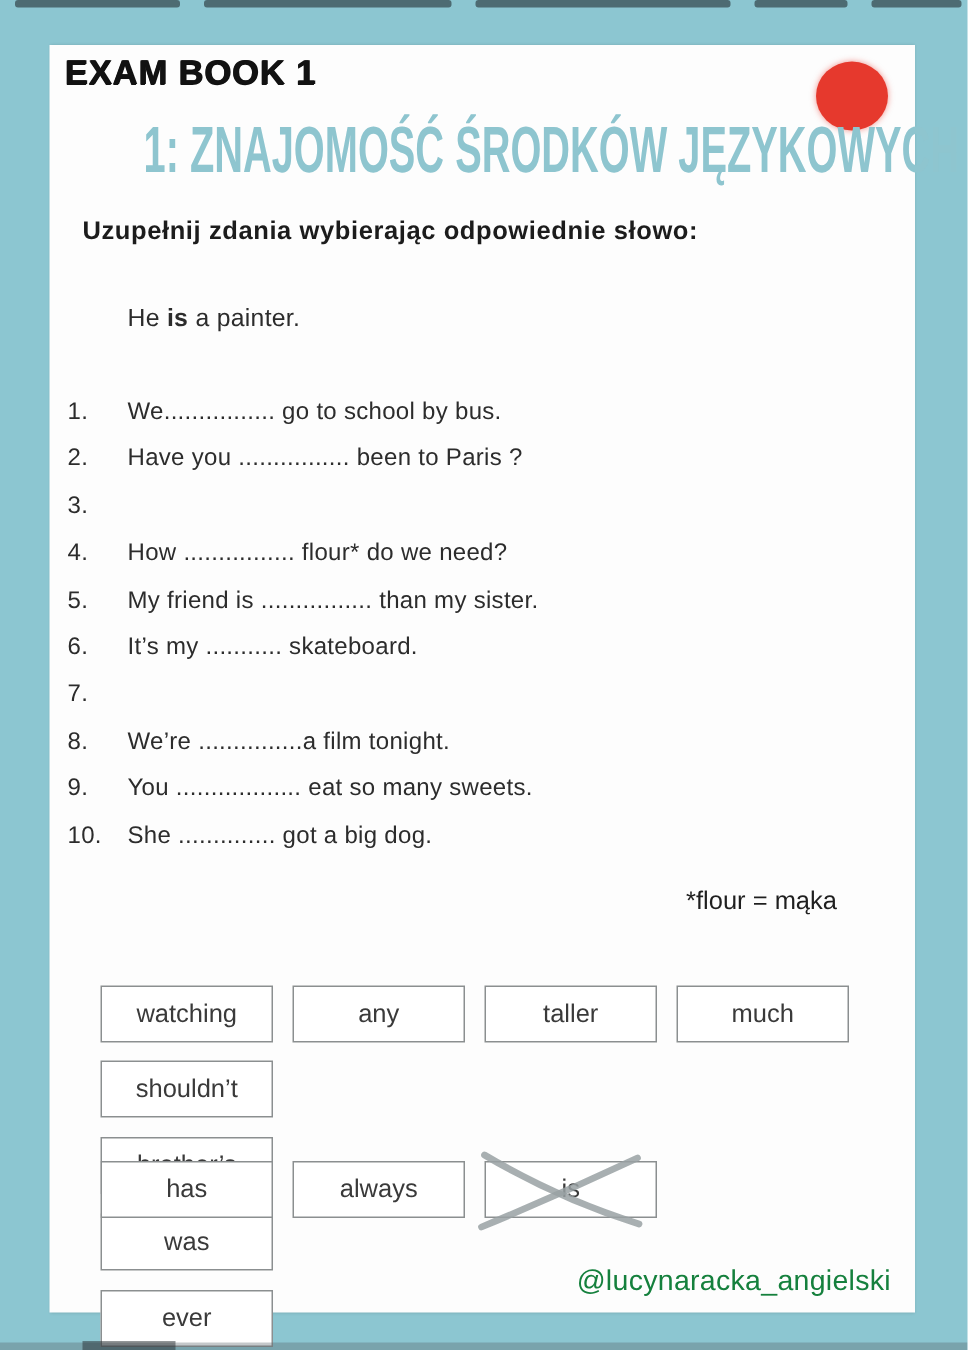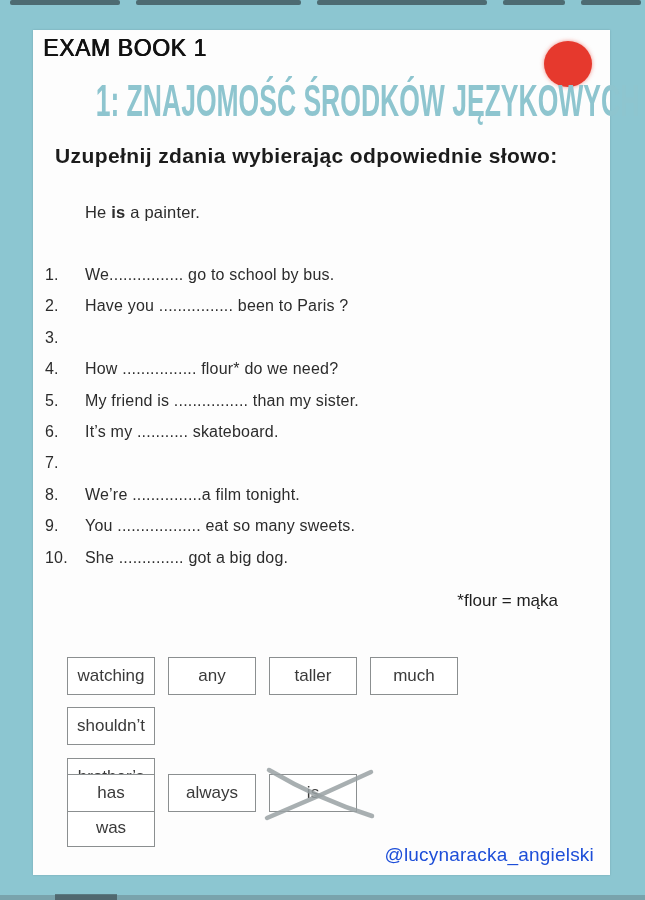--- a/index.html
+++ b/index.html
@@ -19,66 +19,66 @@
 
   .card {
     position:absolute; left:33px; top:30px;
     width:577px; height:845px;
     background:#fdfdfd;
     box-shadow:0 0 2px rgba(0,0,0,.15);
   }
 
   .exam-label {
     position:absolute; left:10px; top:5px;
-    font-size:23px; font-weight:normal; letter-spacing:.6px;
+    font-size:23px; font-weight:bold; letter-spacing:.6px;
     color:#121212;
     text-shadow:.7px 0 0 #121212, 0 .4px 0 #121212;
   }
 
   .red-dot {
     position:absolute; left:511px; top:11px;
     width:48px; height:46px;
     background:#e6392d; border-radius:50%;
     box-shadow:0 0 4px rgba(230,57,45,.55);
   }
 
   .title-wrap { position:absolute; left:-14px; top:46px; width:577px; text-align:right; }
   .title {
     display:inline-block; white-space:nowrap;
     font-size:34px; font-weight:bold; color:#8ec5cf;
     transform:scale(.78,1.28); transform-origin:center top;
   }
 
   .instruction {
     position:absolute; left:22px; top:114px;
-    font-size:21px; font-weight:bold; color:#1c1c1c; letter-spacing:.4px;
+    font-size:17px; font-weight:bold; color:#1c1c1c; letter-spacing:.4px;
   }
 
   .example { position:absolute; left:52px; top:173px; font-size:16.5px; color:#2c2c2c; letter-spacing:.2px; }
 
   .items { position:absolute; left:12px; top:236px; width:558px; }
   .item { display:flex; height:31.4px; align-items:flex-start; font-size:16px; color:#2c2c2c; letter-spacing:.2px; }
   .item .num { width:40px; flex:0 0 40px; }
   .item .txt { white-space:nowrap; }
 
   .footnote { position:absolute; top:561px; right:52px; font-size:17px; color:#1f1f1f; }
 
   .word-row { position:absolute; left:34px; display:flex; gap:13px; }
   .word-row.r1 { top:627px; }
   .word-row.r2 { top:677px;flex-direction:column; }
   .word-row.r3 { top:727px;margin-top:17px; }
   .word-box {
-    width:88px; height:38px; box-sizing:border-box;
+    width:115px; height:38px; box-sizing:border-box;
     border:1.5px solid #8b8f90; background:#ffffff;
     display:flex; align-items:center; justify-content:center;
     font-size:17px; color:#3a3a3a; position:relative;
   }
   .cross-svg { position:absolute; left:-11px; top:-10px; width:121px; height:58px; pointer-events:none; }
 
-  .credit { position:absolute; right:16px; bottom:9px; font-size:19px; color:#1d4ed8; letter-spacing:.2px;margin-left:18px; }
+  .credit { position:absolute; right:16px; bottom:9px; font-size:19px; color:#15803d; letter-spacing:.2px;margin-left:18px; }
 </style>
 </head>
 <body>
 
 <div class="top-marks">
   <div style="width:110px"></div>
     <div style="width:165px"></div>
     <div style="width:170px"></div>
     <div style="width:62px"></div>
     <div style="width:60px"></div>
@@ -149,20 +149,21 @@
     <div class="word-box">watching</div>
     <div class="word-box">any</div>
     <div class="word-box">taller</div>
     <div class="word-box">much</div>
   </div>
 
   <div class="word-row r2">
     <div class="word-box">shouldn’t</div>
     <div class="word-box">brother’s</div>
     <div class="word-box">was</div>
+    <div class="word-box">ever</div>
   </div>
 
   <div class="word-row r3">
     <div class="word-box">has</div>
     <div class="word-box">always</div>
     <div class="word-box">
       <span>is</span>
       <svg class="cross-svg" viewBox="0 0 121 58">
         <path d="M10 5 C 42 24, 78 40, 113 51" stroke="#99a1a3" stroke-width="4.5" fill="none" stroke-linecap="round" opacity="0.85"></path>
         <path d="M112 7 C 80 22, 44 38, 8 53" stroke="#99a1a3" stroke-width="4.5" fill="none" stroke-linecap="round" opacity="0.85"></path>

